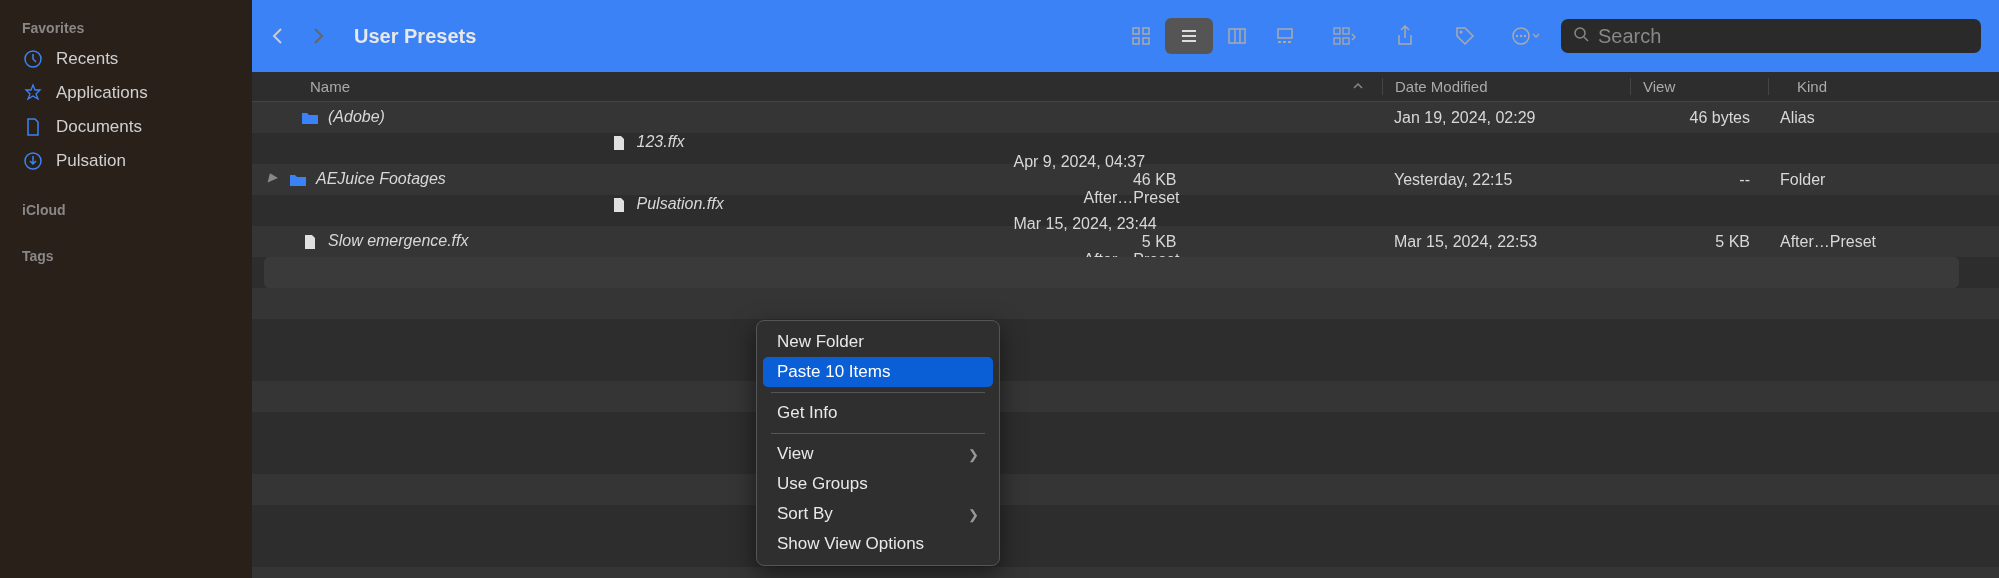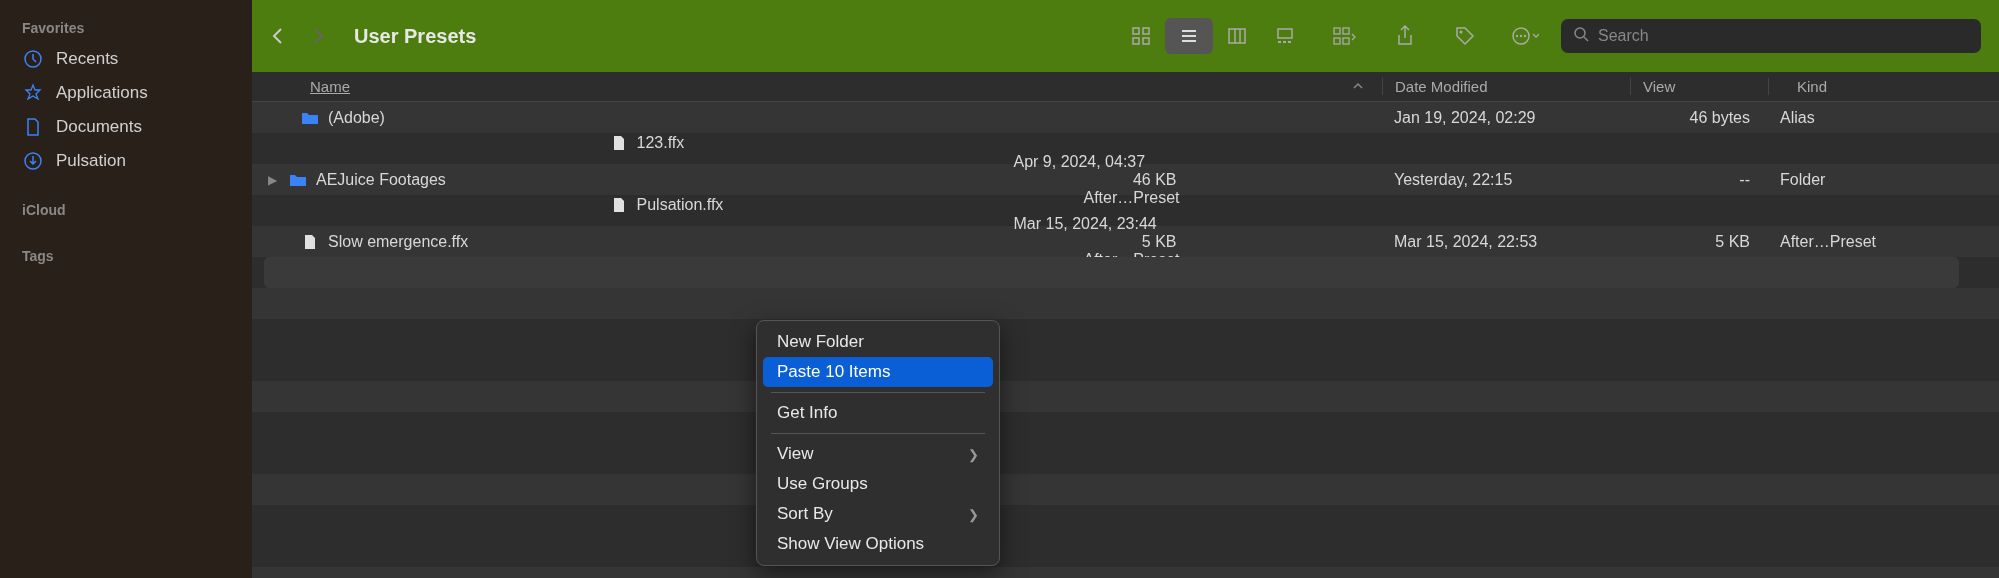--- a/index.html
+++ b/index.html
@@ -49,21 +49,21 @@
     }
     .main {
       flex: 1;
       background: #2d2d2d;
       display: flex;
       flex-direction: column;
       position: relative;
     }
     .toolbar {
       height: 72px;
-      background: #4d7c0f;
+      background: #3b82f6;
       display: flex;
       align-items: center;
       padding: 0 18px;
       gap: 16px;
     }
     .nav-buttons {
       display: flex;
       gap: 24px;
       align-items: center;
     }
@@ -117,21 +117,21 @@
       border-radius: 7px;
       display: flex;
       align-items: center;
       padding: 0 12px;
       gap: 8px;
     }
     .search-input {
       background: transparent;
       border: none;
       color: #ccc;
-      font-size: 16px;
+      font-size: 20px;
       flex: 1;
       outline: none;
     }
     .search-input::placeholder {
       color: #888;
     }
     .columns-header {
       display: flex;
       height: 30px;
       background: #2d2d2d;
@@ -140,21 +140,20 @@
       color: #aaa;
       align-items: center;
     }
     .col-name {
       width: 1130px;
       padding-left: 58px;
       display: flex;
       align-items: center;
       justify-content: space-between;
       padding-right: 18px;
-      text-decoration: underline;
     }
     .col-date {
       width: 248px;
       padding-left: 12px;
       border-left: 1px solid #444;
     }
     .col-size {
       width: 138px;
       padding-left: 12px;
       border-left: 1px solid #444;
@@ -178,23 +177,23 @@
     .file-row.odd {
       background: #353535;
     }
     .file-row.even {
       background: #2d2d2d;
       flex-direction: column;
     }
     .file-row .cell-name {
       width: 1130px;
       display: flex;
-      align-items: center;
       gap: 8px;
       padding-left: 28px;
+      font-style: italic;
     }
     .file-row .disclosure {
       width: 12px;
       color: #888;
       font-size: 12px;
     }
     .file-row .file-icon {
       width: 20px;
       height: 20px;
       display: flex;

